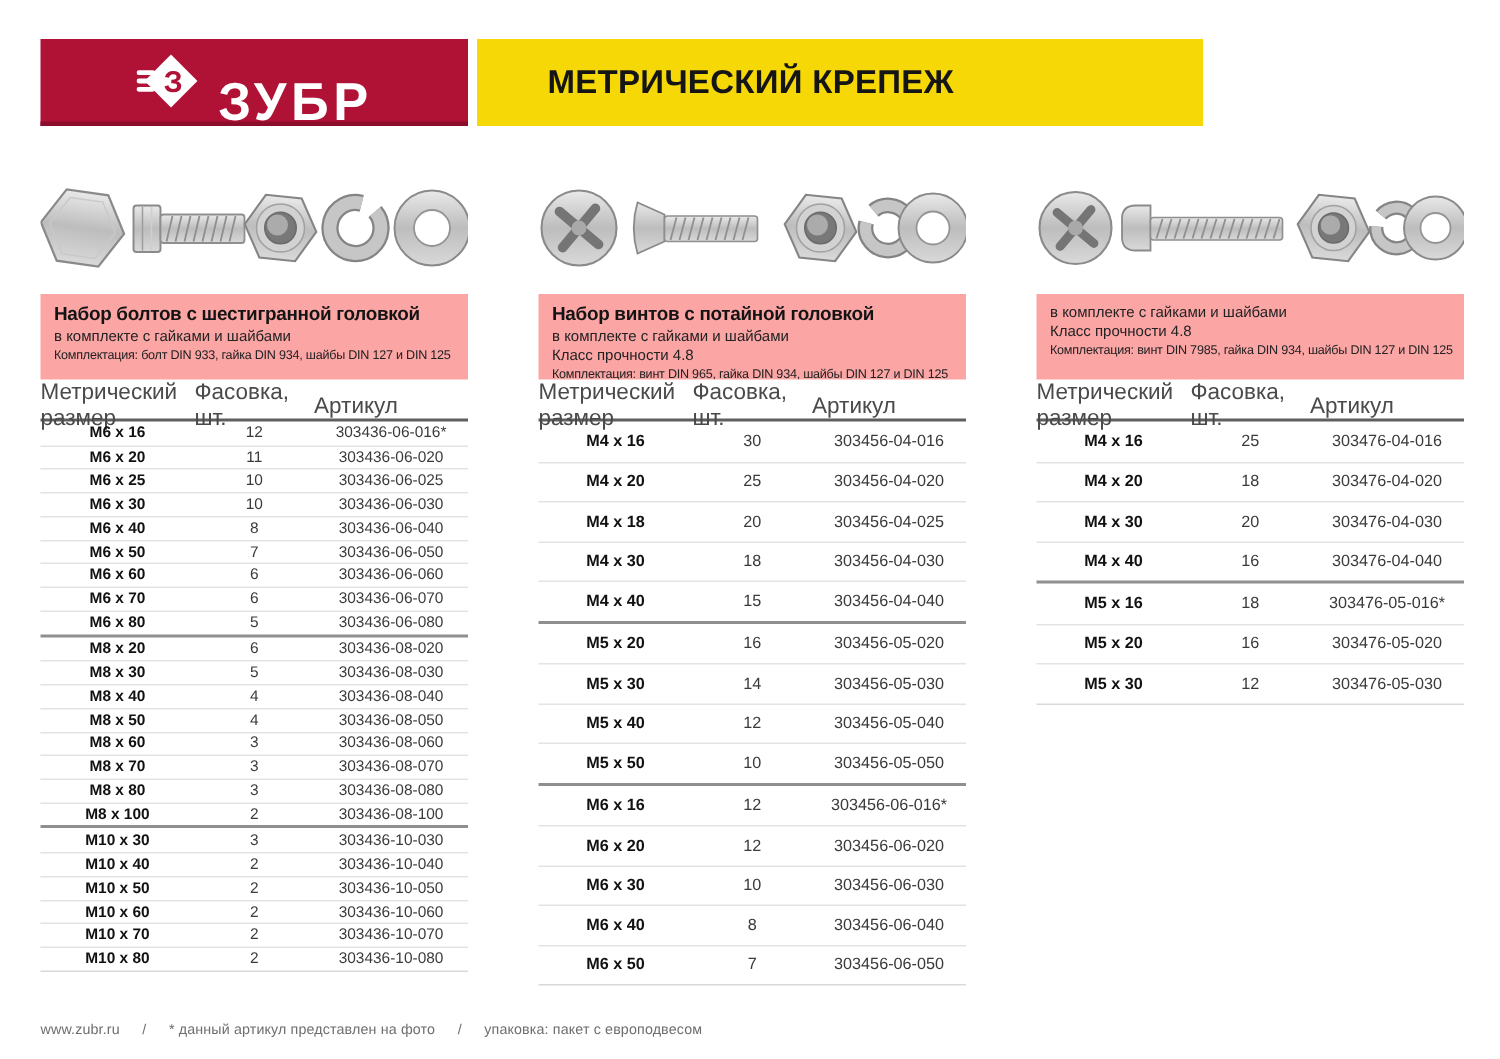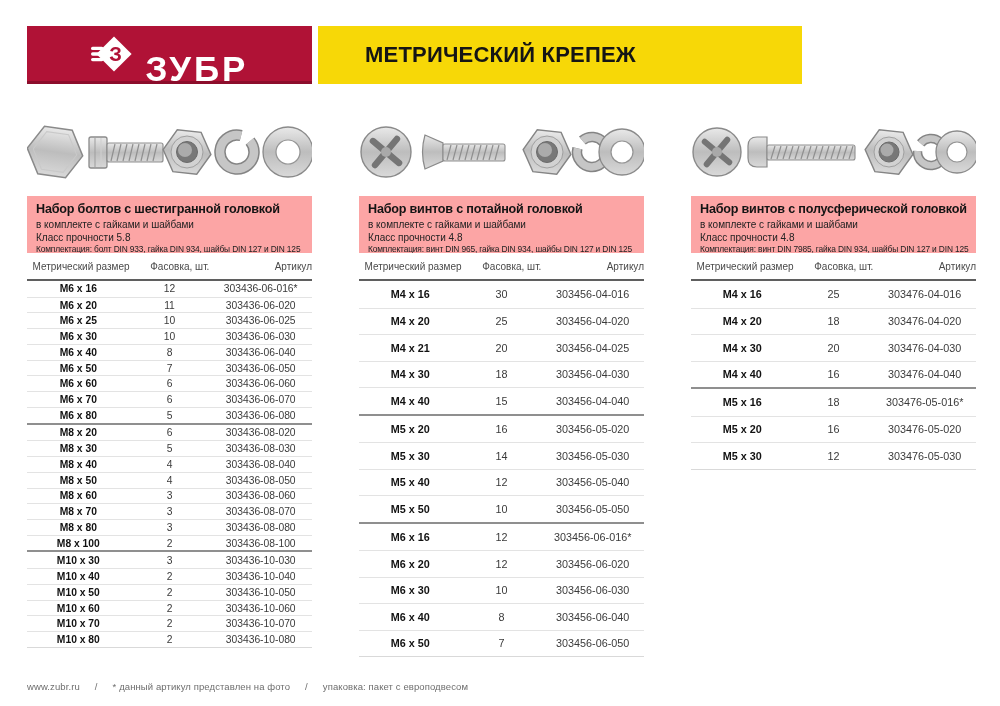--- a/index.html
+++ b/index.html
@@ -36,21 +36,21 @@
     background:#fca5a5; height:57px; padding:6px 9px 0; overflow:hidden;
   }
   .info .p-title {
     margin:0 0 2px; font-size:12.6px; font-weight:bold; color:#141414;
     letter-spacing:-0.2px; white-space:nowrap;
   }
   .info .p-line { font-size:10px; line-height:1.3; color:#222; white-space:nowrap; }
   .info .p-kit  { font-size:8.4px; line-height:1.4; color:#222; letter-spacing:-0.15px; white-space:nowrap; }
   .thead {
     display:grid; grid-template-columns:36% 28% 36%; height:28px; align-items:center;
-    text-align:right; font-size:10px; color:#4a4a4a; border-bottom:2px solid #5f5f5f;
+    text-align:left; font-size:15px; color:#4a4a4a; border-bottom:2px solid #5f5f5f;
   }
   .tgroup { border-bottom:2px solid #8f8f8f; }
   .tgroup:last-child { border-bottom:1px solid #d9d9d9; }
   .trow {
     display:grid; grid-template-columns:36% 28% 36%; align-items:center; text-align:center;
   }
   .trow + .trow { border-top:1px solid #e3e3e3; }
   .rows.dense .trow { height:15.74px; font-size:10.3px; }
   .rows.roomy .trow { height:26.5px; font-size:10.8px; }
   .tcell.c-size { font-weight:bold; color:#111; }
@@ -120,21 +120,20 @@
       </g>
       <g>
         <circle cx="261" cy="34" r="25" fill="url(#g1)" stroke="#8a8a8a" stroke-width="1.3"></circle>
         <circle cx="261" cy="34" r="12" fill="#ffffff" stroke="#949494" stroke-width="1.2"></circle>
       </g>
     </svg>
   </div>
   <div class="info">
     <h2 class="p-title">Набор болтов с шестигранной головкой</h2>
     <div class="p-line">в комплекте с гайками и шайбами</div>
-    <div class="p-line">Класс прочности 5.8</div>
     <div class="p-kit">Комплектация: болт DIN 933, гайка DIN 934, шайбы DIN 127 и DIN 125</div>
   </div>
   <div class="thead">
     <div>Метрический размер</div>
     <div>Фасовка, шт.</div>
     <div>Артикул</div>
   </div>
   <div class="rows dense">
       <div class="tgroup">
         <div class="trow">
@@ -326,21 +325,21 @@
           <div class="tcell c-size">M4 x 16</div>
           <div class="tcell c-pack">30</div>
           <div class="tcell c-sku">303456-04-016</div>
         </div>
         <div class="trow">
           <div class="tcell c-size">M4 x 20</div>
           <div class="tcell c-pack">25</div>
           <div class="tcell c-sku">303456-04-020</div>
         </div>
         <div class="trow">
-          <div class="tcell c-size">M4 x 21</div>
+          <div class="tcell c-size">M4 x 18</div>
           <div class="tcell c-pack">20</div>
           <div class="tcell c-sku">303456-04-025</div>
         </div>
         <div class="trow">
           <div class="tcell c-size">M4 x 30</div>
           <div class="tcell c-pack">18</div>
           <div class="tcell c-sku">303456-04-030</div>
         </div>
         <div class="trow">
           <div class="tcell c-size">M4 x 40</div>
@@ -448,21 +447,20 @@
         <circle cx="240" cy="34" r="13.5" fill="none" stroke="#848484" stroke-width="9.5" pathLength="100" stroke-dasharray="90 10"></circle>
         <circle cx="240" cy="34" r="13.5" fill="none" stroke="#c6c6c6" stroke-width="6.5" pathLength="100" stroke-dasharray="90 10"></circle>
       </g>
       <g>
         <circle cx="266" cy="34" r="21" fill="url(#g3)" stroke="#8a8a8a" stroke-width="1.3"></circle>
         <circle cx="266" cy="34" r="10" fill="#ffffff" stroke="#949494" stroke-width="1.2"></circle>
       </g>
     </svg>
   </div>
   <div class="info">
-    <h2 class="p-title">Набор винтов с полусферической головкой</h2>
     <div class="p-line">в комплекте с гайками и шайбами</div>
     <div class="p-line">Класс прочности 4.8</div>
     <div class="p-kit">Комплектация: винт DIN 7985, гайка DIN 934, шайбы DIN 127 и DIN 125</div>
   </div>
   <div class="thead">
     <div>Метрический размер</div>
     <div>Фасовка, шт.</div>
     <div>Артикул</div>
   </div>
   <div class="rows roomy">

